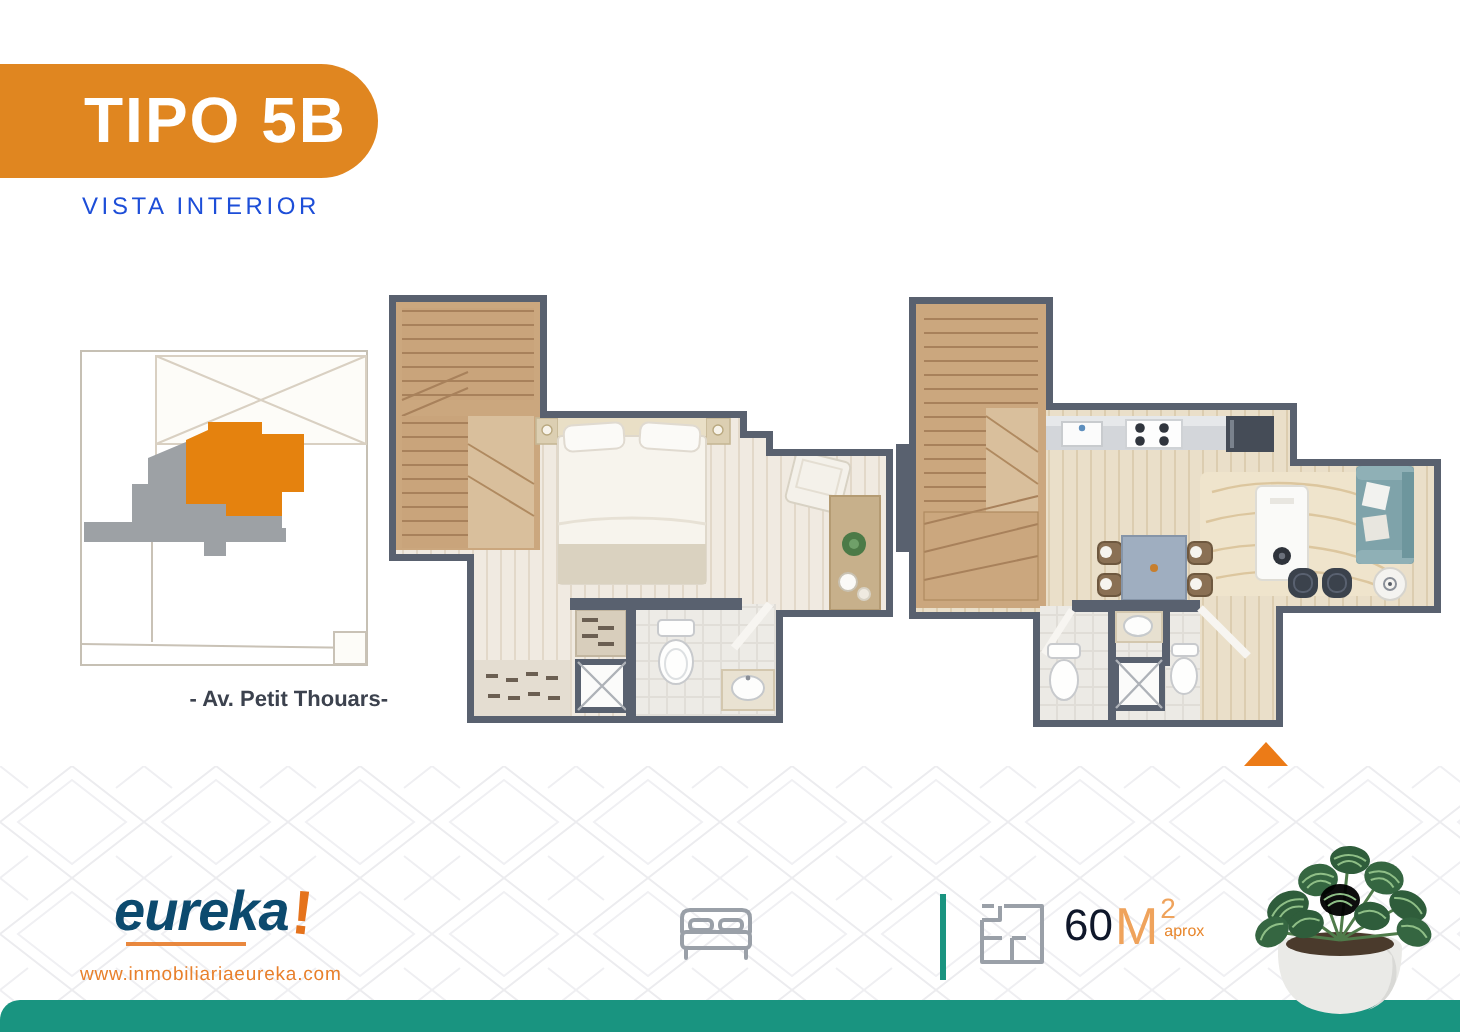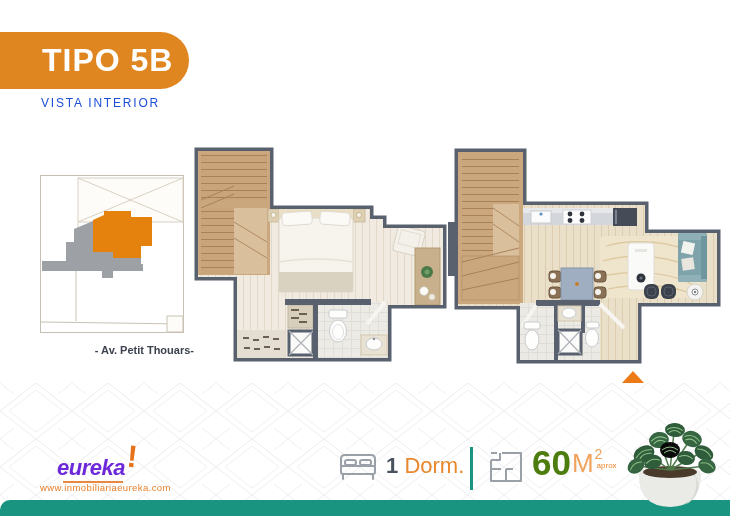--- a/index.html
+++ b/index.html
@@ -19,33 +19,33 @@
   
   .entry-tri{left:622px;top:371px;width:0;height:0;
              border-left:11px solid transparent;border-right:11px solid transparent;
              border-bottom:12px solid #EC7B17;}
 
   
   .pattern{left:0;top:383px;z-index:0;}
   .tealbar{left:0;top:500px;width:730px;height:16px;background:#199480;border-radius:10px 0 0 0;z-index:1;}
   .brand{left:57px;top:444px;z-index:1;width:150px;}
   .brand-row{display:flex;align-items:flex-start;}
-  .brand-name{font-size:22px;font-weight:bold;font-style:italic;color:#6d28d9;letter-spacing:-0.5px;line-height:24px;margin-top:12px;}
+  .brand-name{font-size:28px;font-weight:bold;font-style:italic;color:#0c4a6e;letter-spacing:-0.5px;line-height:24px;}
   .brand-excl{font-size:31px;font-weight:bold;color:#E5731C;line-height:26px;margin-left:2px;transform:rotate(6deg);}
   .brand-tag{width:60px;height:2px;background:#E5731C;opacity:.85;margin:1px 0 0 6px;}
   .website{left:40px;top:482px;font-size:9.5px;color:#E8802C;letter-spacing:.4px;z-index:1;}
 
   .spec-bed-icon{left:338px;top:452px;z-index:1;}
   .spec-bed-text{left:386px;top:453px;z-index:1;font-size:22px;white-space:nowrap;}
   .spec-bed-text .v{color:#49525F;font-weight:bold;}
   .spec-bed-text .l{color:#E8872D;}
   .divider{left:470px;top:447px;width:3px;height:43px;background:#1A9480;z-index:1;}
   .spec-area-icon{left:488px;top:450px;z-index:1;}
   .spec-area-text{left:532px;top:447px;z-index:1;display:flex;align-items:flex-start;white-space:nowrap;}
-  .spec-area-text .v{color:#4d7c0f;font-weight:bold;font-size:35px;line-height:32px;}
+  .spec-area-text .v{color:#0f172a;font-weight:normal;font-size:22px;line-height:32px;}
   .spec-area-text .u{color:#EFA35C;font-size:26px;line-height:32px;margin-left:1px;}
   .supwrap{display:flex;flex-direction:column;align-items:flex-start;margin-left:1px;}
   .supwrap .s{color:#EFA35C;font-size:14px;line-height:14px;}
   .supwrap .n{color:#E8872D;font-size:8px;line-height:9px;margin-left:2px;}
   .plant{left:608px;top:416px;z-index:2;}
 </style>
 </head>
 <body>
 
 <div class="stage">
@@ -287,23 +287,20 @@
 
   <svg class="abs spec-bed-icon" width="40" height="30" viewBox="0 0 40 30">
     <g fill="none" stroke="#9AA0A8" stroke-width="2" stroke-linecap="round">
       <path d="M3,14 V7 Q3,3 7,3 H33 Q37,3 37,7 V14"></path>
       <rect x="7" y="8" width="11" height="5" rx="2"></rect>
       <rect x="22" y="8" width="11" height="5" rx="2"></rect>
       <rect x="3" y="14" width="34" height="8" rx="2"></rect>
       <path d="M5,22 V27 M35,22 V27"></path>
     </g>
   </svg>
-  <div class="abs spec-bed-text">
-    <span class="v">1</span>&nbsp;<span class="l">Dorm.</span>
-  </div>
 
   <div class="abs divider"></div>
 
   <svg class="abs spec-area-icon" width="36" height="34" viewBox="0 0 36 34">
     <g fill="none" stroke="#9AA0A8" stroke-width="2" stroke-linejoin="round">
       <path d="M14,3 H33 V31 H3 V10 M3,3 H9"></path>
       <path d="M3,10 H12 V3"></path>
       <path d="M3,19 H13 M18,19 V31 M18,19 H25"></path>
     </g>
   </svg>

